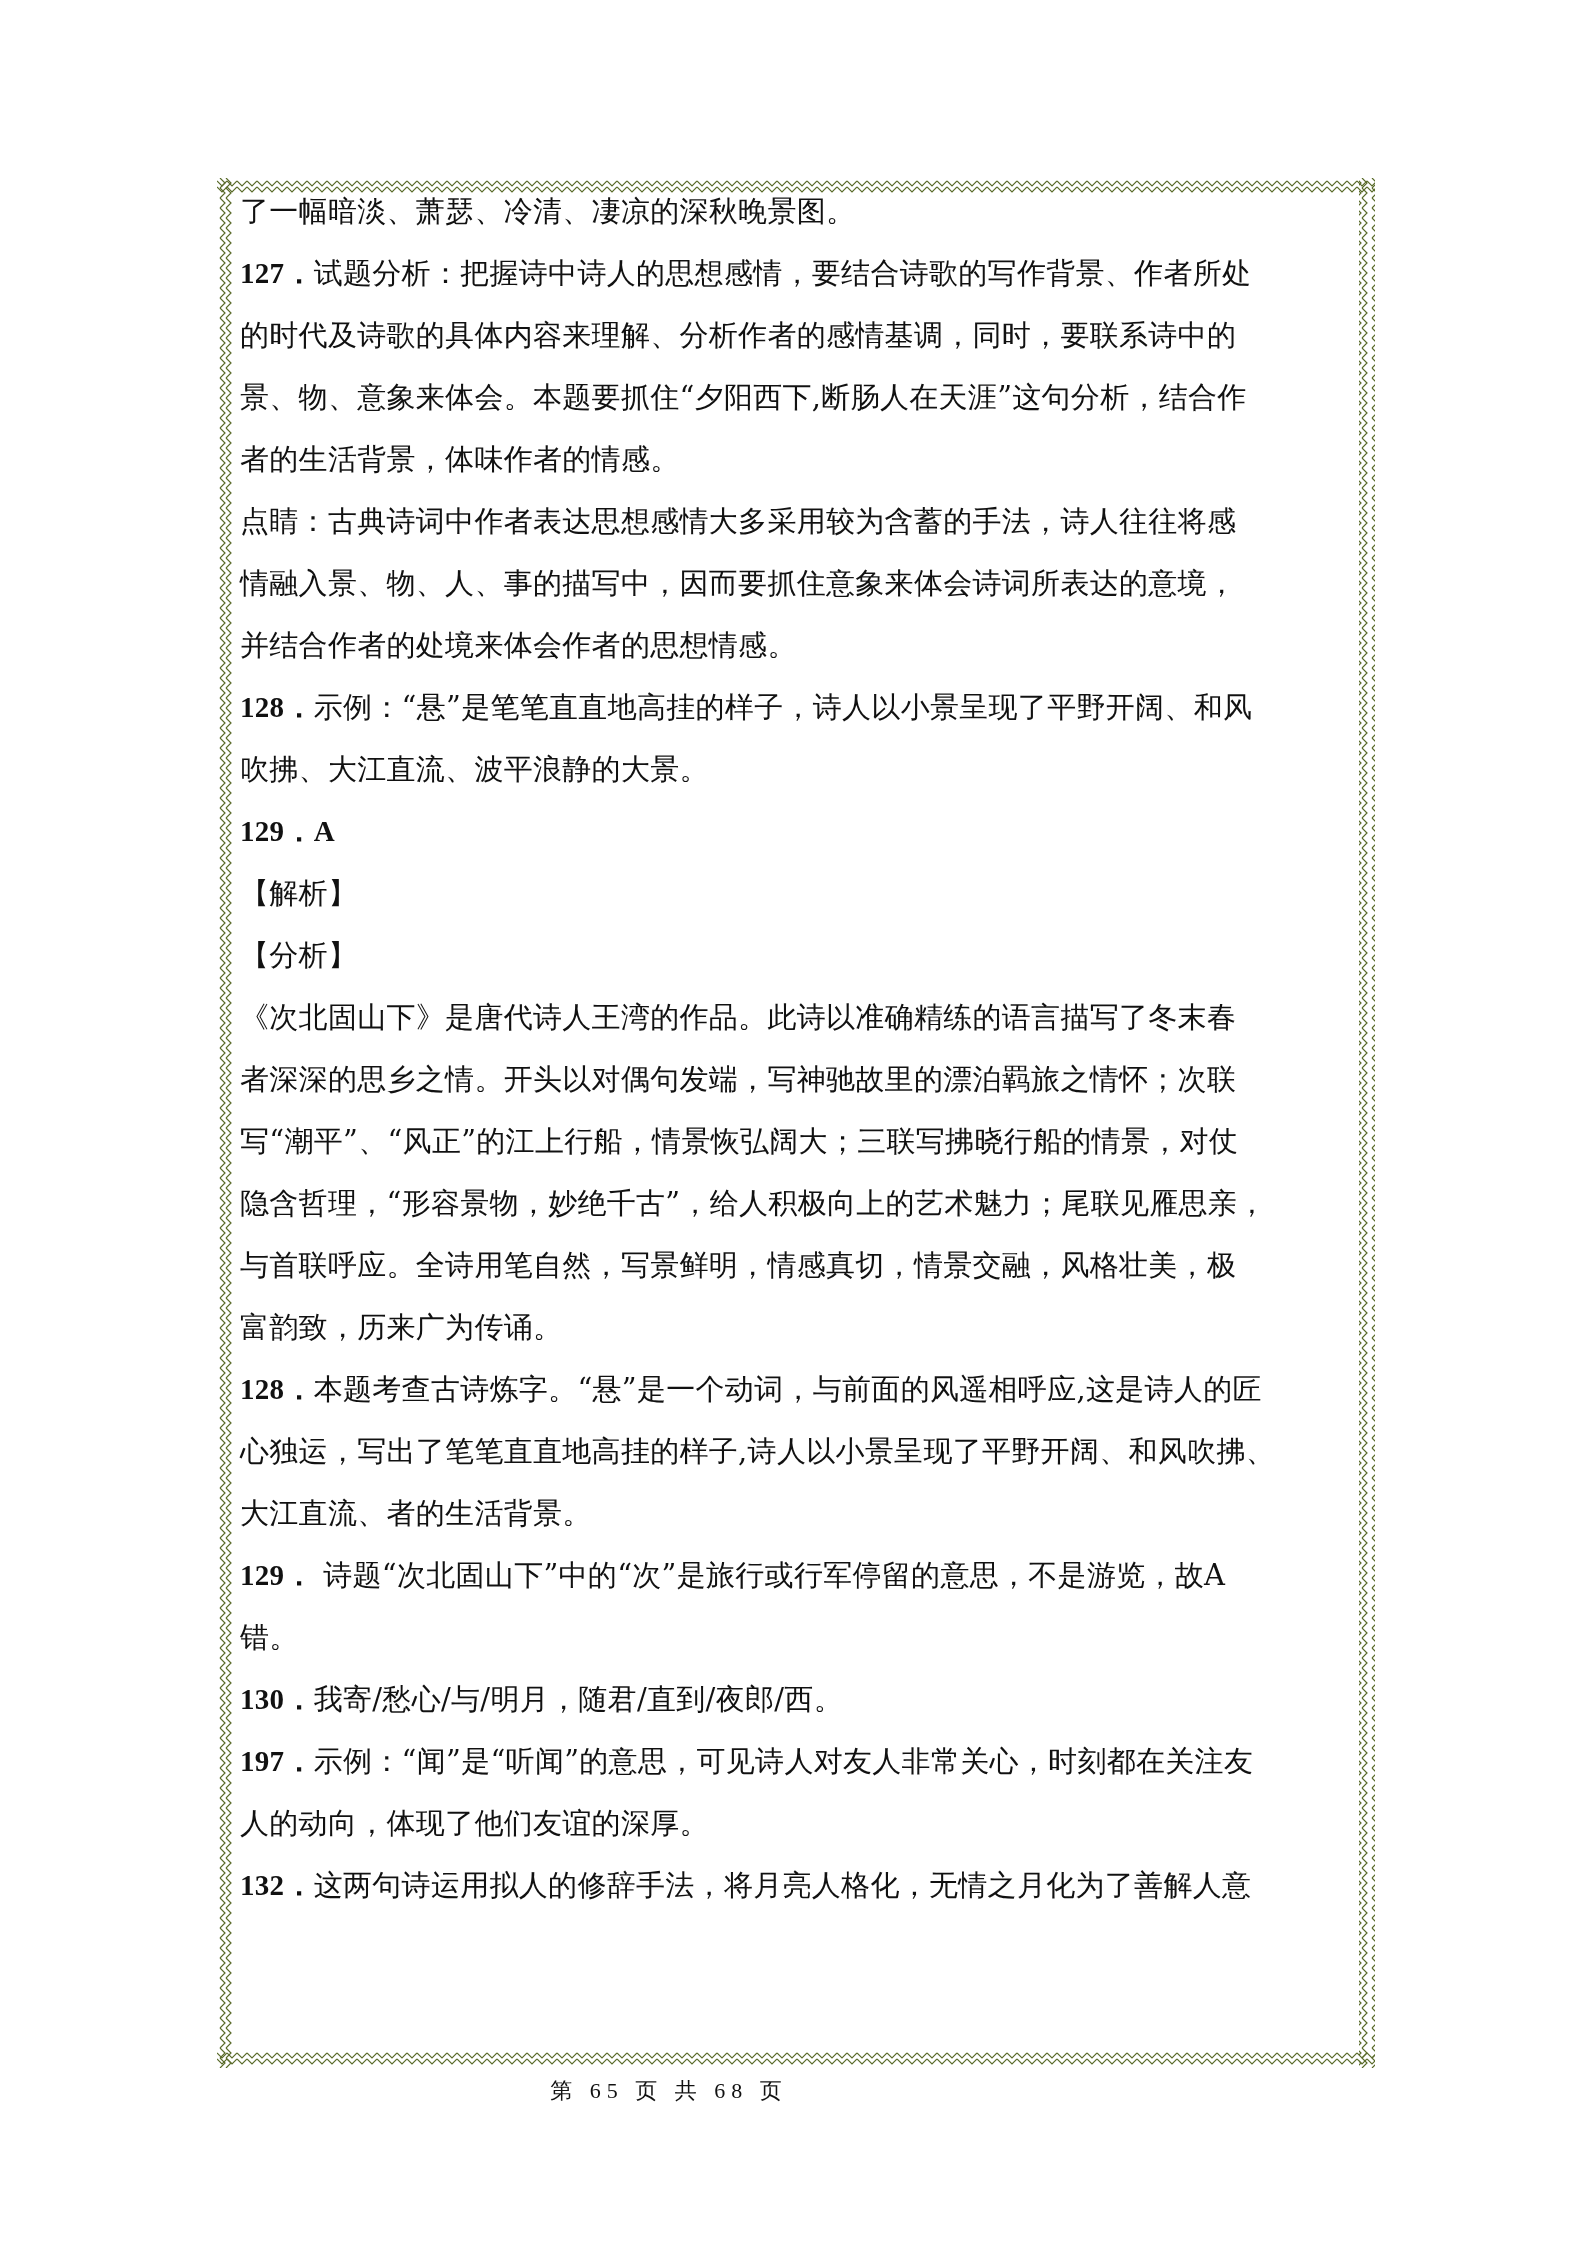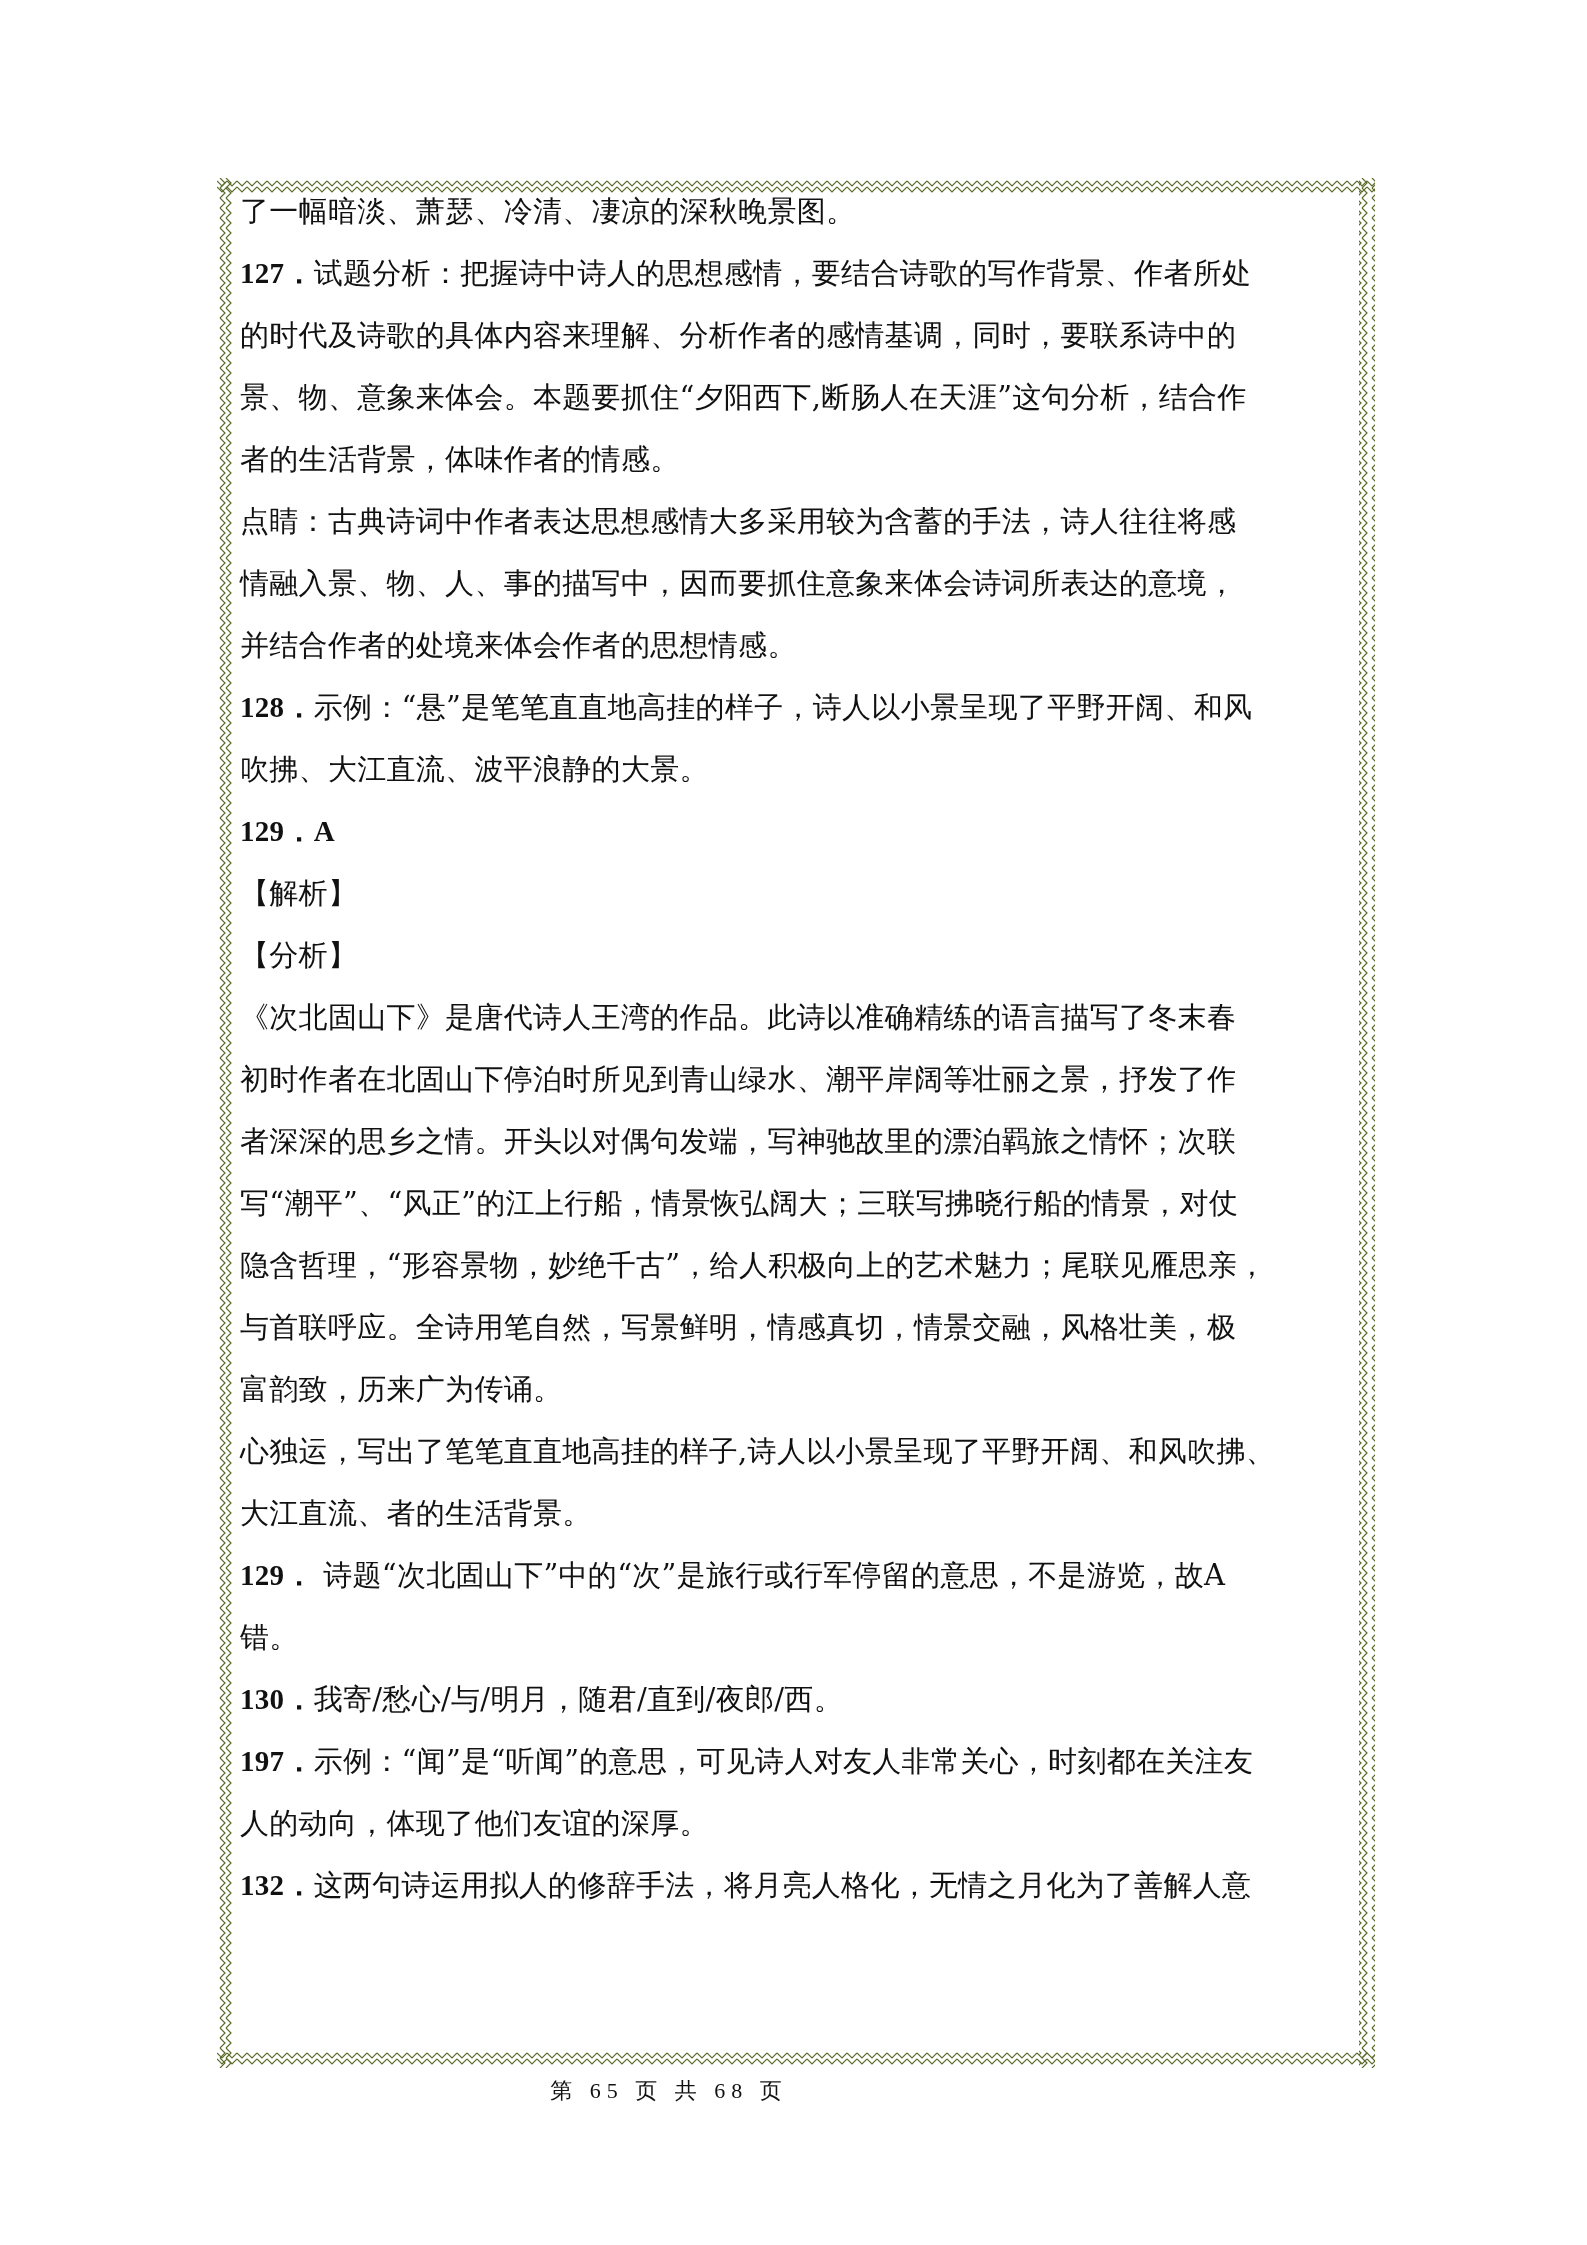--- a/index.html
+++ b/index.html
@@ -43,26 +43,26 @@
     <div class="line"><span>者的生活背景，体味作者的情感。</span></div>
     <div class="line"><span>点睛：古典诗词中作者表达思想感情大多采用较为含蓄的手法，诗人往往将感</span></div>
     <div class="line"><span>情融入景、物、人、事的描写中，因而要抓住意象来体会诗词所表达的意境，</span></div>
     <div class="line"><span>并结合作者的处境来体会作者的思想情感。</span></div>
     <div class="line"><span class="num">128．</span><span>示例：“悬”是笔笔直直地高挂的样子，诗人以小景呈现了平野开阔、和风</span></div>
     <div class="line"><span>吹拂、大江直流、波平浪静的大景。</span></div>
     <div class="line"><span class="num">129．</span><span class="num">A</span></div>
     <div class="line"><span>【解析】</span></div>
     <div class="line"><span>【分析】</span></div>
     <div class="line"><span>《次北固山下》是唐代诗人王湾的作品。此诗以准确精练的语言描写了冬末春</span></div>
-    <div class="line"><span>初时作者在北固山下停泊时所见到青山绿水、潮平岸阔等壮丽之景，抒发了作</span></div>
     <div class="line"><span>者深深的思乡之情。开头以对偶句发端，写神驰故里的漂泊羁旅之情怀；次联</span></div>
     <div class="line"><span>写“潮平”、“风正”的江上行船，情景恢弘阔大；三联写拂晓行船的情景，对仗</span></div>
     <div class="line"><span>隐含哲理，“形容景物，妙绝千古”，给人积极向上的艺术魅力；尾联见雁思亲，</span></div>
     <div class="line"><span>与首联呼应。全诗用笔自然，写景鲜明，情感真切，情景交融，风格壮美，极</span></div>
     <div class="line"><span>富韵致，历来广为传诵。</span></div>
+    <div class="line"><span class="num">128．</span><span>本题考查古诗炼字。“悬”是一个动词，与前面的风遥相呼应,这是诗人的匠</span></div>
     <div class="line"><span>心独运，写出了笔笔直直地高挂的样子,诗人以小景呈现了平野开阔、和风吹拂、</span></div>
     <div class="line"><span>大江直流、者的生活背景。</span></div>
     <div class="line"><span class="num">129．</span><span>  诗题“次北固山下”中的“次”是旅行或行军停留的意思，不是游览，故A</span></div>
     <div class="line"><span>错。</span></div>
     <div class="line"><span class="num">130．</span><span>我寄/愁心/与/明月，随君/直到/夜郎/西。</span></div>
     <div class="line"><span class="num">197．</span><span>示例：“闻”是“听闻”的意思，可见诗人对友人非常关心，时刻都在关注友</span></div>
     <div class="line"><span>人的动向，体现了他们友谊的深厚。</span></div>
     <div class="line"><span class="num">132．</span><span>这两句诗运用拟人的修辞手法，将月亮人格化，无情之月化为了善解人意</span></div>
   </div>
 

